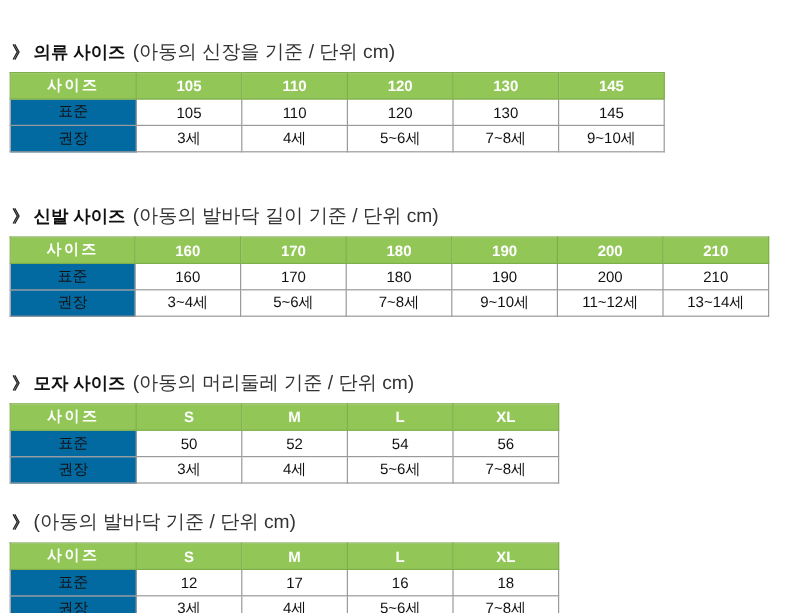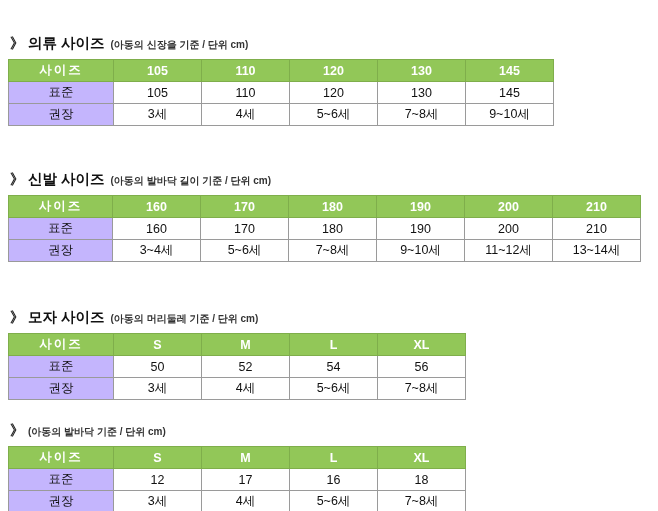--- a/index.html
+++ b/index.html
@@ -38,23 +38,23 @@
     margin-right: 5px;
   }
   .sec-title {
     font-size: 14.5px;
     font-weight: bold;
     color: #111;
     margin-right: 6px;
     margin-top: 24px;
   }
   .sec-note {
-    font-size: 10px;
+    font-size: 16px;
     color: #333;
-    font-weight: bold;
+    font-weight: normal;
   }
   table {
     border-collapse: collapse;
     table-layout: fixed;
     font-size: 12.5px;
     border-radius: 31px;
   }
   table td {
     border: 1px solid #9a9a9a;
     height: 21px;
@@ -69,21 +69,21 @@
     color: #ffffff;
     font-weight: bold;
     border-color: #7fae4b;
   }
   tr.header-row td.corner {
     background: #92c758;
     font-weight: bold;
     letter-spacing: 2px;
   }
   td.rowlabel {
-    background: #c4b5fd;
+    background: #0369a1;
     font-weight: normal;
     margin-top: 32px;
   }
   
   .t-clothes { width: 545px; }
   .t-clothes col.c0 { width: 105px; }
   .t-clothes col.cx { width: 88px; }
 
   .t-shoes { width: 632px; }
   .t-shoes col.c0 { width: 104px; }

